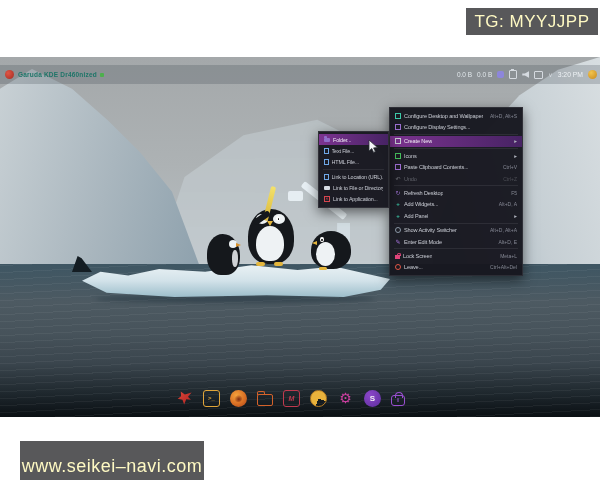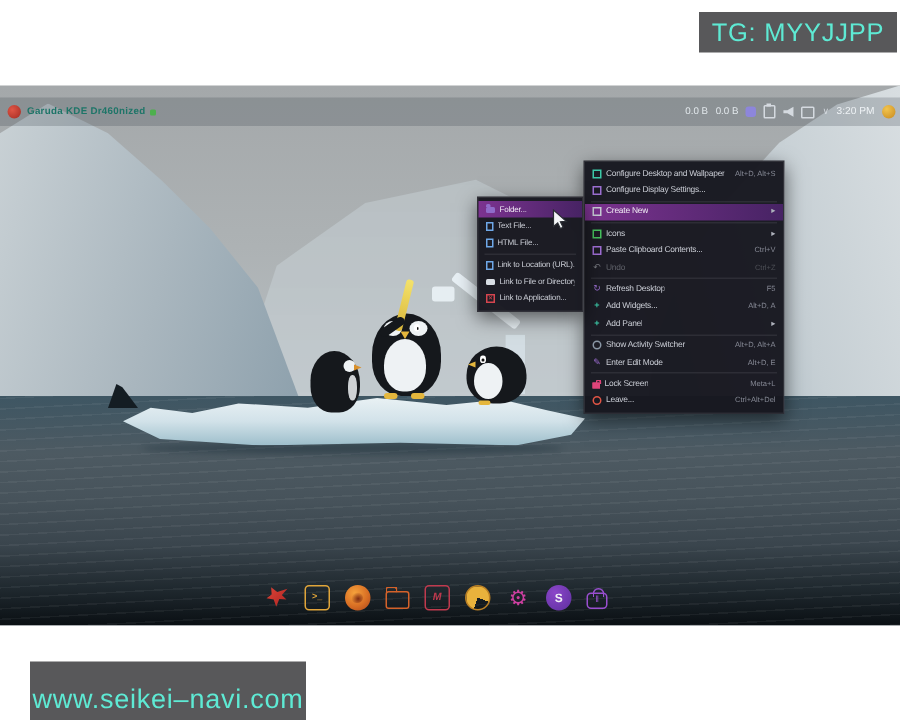--- a/index.html
+++ b/index.html
@@ -1,21 +1,21 @@
 <!DOCTYPE html>
 <html><head>
 <meta charset="utf-8">
 <style>
   html,body{margin:0;padding:0;background:#fff;}
   .stage{position:relative;width:600px;height:480px;overflow:hidden;background:#fff;
          font-family:"Liberation Sans","DejaVu Sans",sans-serif;}
   .abs{position:absolute;}
 
   
-  .wm{background:#58585a;color:#5eead4;display:flex;align-items:center;justify-content:center;
+  .wm{background:#58585a;color:#fef9c3;display:flex;align-items:center;justify-content:center;
       letter-spacing:.5px;}
   .wm-top{left:466px;top:8px;width:132px;height:27px;font-size:17px;}
   .wm-bottom{left:20px;top:441px;width:184px;height:50px;font-size:18px;}
 
   
   .video{left:0;top:57px;width:600px;height:360px;overflow:hidden;
          background:linear-gradient(180deg,#a4a8aa 0%,#adb2b4 30%,#b8bfc3 57%,#bcc4c8 58%);}
   .berg{position:absolute;}
   .berg-left{left:0;top:12px;width:200px;height:198px;
     background:linear-gradient(105deg,#c9d1d5 0%,#a9b6be 55%,#8ea1ad 100%);

